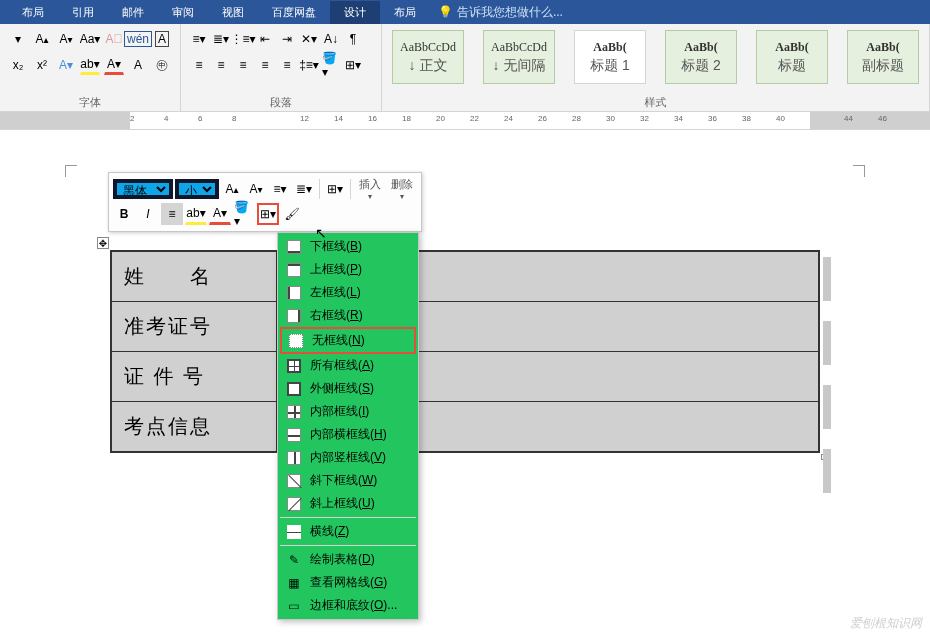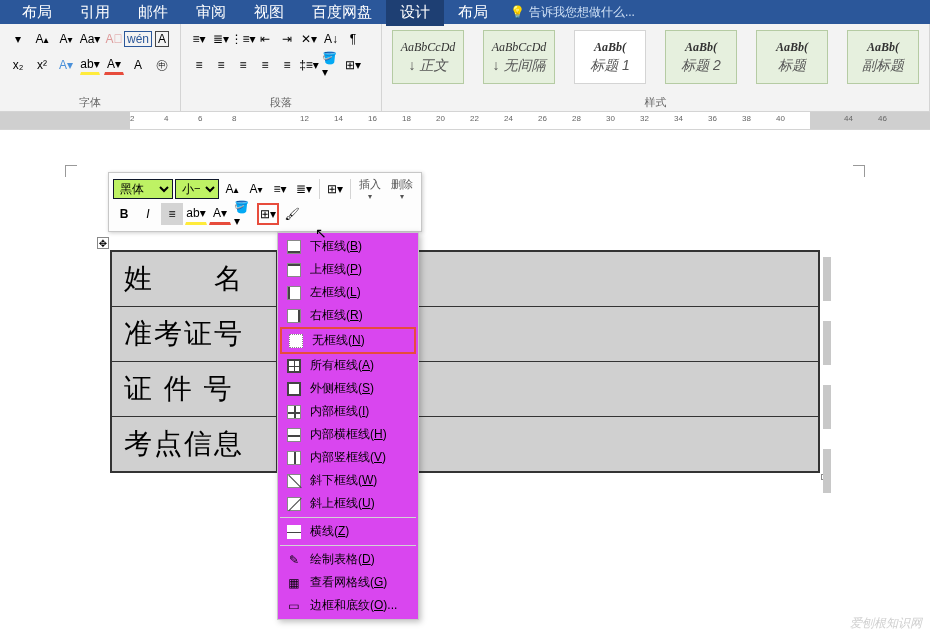--- a/index.html
+++ b/index.html
@@ -1,74 +1,74 @@
 <!DOCTYPE html>
 <html><head>
   <meta charset="utf-8">
   <style>
     * { margin: 0; padding: 0; box-sizing: border-box; font-family: "Microsoft YaHei", SimSun, sans-serif; }
     body { background: #fff; width: 930px; height: 636px; overflow: hidden; position: relative; }
     
     .ribbon-tabs { background: #2b579a; height: 24px; display: flex; align-items: center; padding-left: 8px; }
-    .ribbon-tab { color: #fff; font-size: 15px; padding: 4px 14px; cursor: pointer; }
+    .ribbon-tab { color: #fff; font-size: 11px; padding: 4px 14px; cursor: pointer; }
     .ribbon-tab.active { background: #1e3f73; }
     .tell-me { display: flex; align-items: center; color: #cfe0f5; font-size: 12px; margin-left: 8px; }
     .tell-me .bulb { margin-right: 4px; }
     
     .ribbon-content { background: #f3f3f3; border-bottom: 1px solid #d4d4d4; height: 88px; display: flex; }
     .ribbon-group { border-right: 1px solid #d4d4d4; padding: 4px 8px; position: relative; min-height: 88px; }
     .group-label { position: absolute; bottom: 2px; left: 0; right: 0; text-align: center; font-size: 11px; color: #666; }
     
     .font-group { width: 195px; }
     .font-row { display: flex; gap: 4px; align-items: center; margin-bottom: 4px; height: 22px; }
     .icon-btn { width: 20px; height: 20px; display: inline-flex; align-items: center; justify-content: center; font-size: 12px; cursor: pointer; border: 1px solid transparent; }
     .wen-box { border: 1px solid #2b579a; padding: 0 2px; color: #2b579a; font-size: 12px; }
     .boxed-A { border: 1px solid #444; padding: 0 2px; font-size: 12px; }
     
     .para-group { width: 260px; }
     .para-row { display: flex; gap: 2px; align-items: center; margin-bottom: 4px; height: 22px; }
     
     .styles-group { flex: 1; display: flex; flex-direction: column; }
-    .styles-gallery { display: flex; gap: 19px; padding: 2px; font-style: italic; }
+    .styles-gallery { display: flex; gap: 19px; padding: 2px; }
     .style-item { width: 72px; height: 54px; border: 1px solid #d4d4d4; display: flex; flex-direction: column; align-items: center; justify-content: center; background: #fff; cursor: pointer; }
     .style-item.highlighted { background: #e6f0de; border-color: #b5cba3; }
     .style-preview { font-size: 12px; color: #333; margin-bottom: 2px; font-family: SimSun; }
     .style-preview.big { font-size: 12px; font-weight: bold; }
     .style-name { font-size: 14px; color: #555; }
     
     .ruler { height: 18px; background: #fff; border-bottom: 1px solid #d4d4d4; display: flex; align-items: center; font-size: 8px; color: #666; position: relative; overflow: hidden; }
     .ruler-dark { position: absolute; top: 0; bottom: 0; background: #cfcfcf; }
     .ruler-num { position: absolute; top: 2px; }
     
     .document-area { background: #fff; position: relative; padding: 30px 60px; }
     .page-corner-tl { position: absolute; top: 35px; left: 65px; width: 12px; height: 12px; border-left: 1px solid #999; border-top: 1px solid #999; }
     .page-corner-tr { position: absolute; top: 35px; right: 65px; width: 12px; height: 12px; border-right: 1px solid #999; border-top: 1px solid #999; }
     
     .mini-toolbar { position: absolute; top: 172px; left: 108px; background: #fdfdfd; border: 1px solid #c7c7c7; box-shadow: 1px 1px 4px rgba(0,0,0,0.2); padding: 4px; z-index: 10; }
     .mini-row { display: flex; gap: 2px; align-items: center; margin-bottom: 2px; }
-    .mini-select { border: 1px solid #0f172a; background: #bef264; font-size: 12px; height: 20px; padding: 0 2px; }
+    .mini-select { border: 4px solid #0f172a; background: #0ea5e9; font-size: 12px; height: 20px; padding: 0 2px; }
     .mini-btn { width: 22px; height: 22px; display: inline-flex; align-items: center; justify-content: center; font-size: 12px; cursor: pointer; border: 1px solid transparent; }
     .mini-btn.outlined { border: 2px solid #e74c3c; }
     .mini-sep { width: 1px; height: 20px; background: #d4d4d4; margin: 0 2px; }
     .vert-label { display: flex; flex-direction: column; align-items: center; font-size: 11px; color: #555; padding: 0 4px; }
     
     .cursor-arrow { position: absolute; top: 225px; left: 315px; z-index: 12; font-size: 14px; color: #000; }
     
-    .dropdown-menu { position: absolute; top: 232px; left: 277px; width: 142px; background: #d946ef; border: 1px solid #c7c7c7; box-shadow: 2px 2px 6px rgba(0,0,0,0.25); z-index: 11; padding: 2px; }
+    .dropdown-menu { position: absolute; top: 232px; left: 277px; width: 142px; background: #22c55e; border: 1px solid #c7c7c7; box-shadow: 2px 2px 6px rgba(0,0,0,0.25); z-index: 11; padding: 2px; }
     .menu-item { display: flex; align-items: center; padding: 3px 6px; font-size: 12px; cursor: pointer; gap: 8px; }
     .menu-item.highlighted { border: 2px solid #e74c3c; }
     .menu-icon { width: 16px; height: 16px; display: inline-flex; align-items: center; justify-content: center; }
     .menu-sep { height: 1px; background: #d4d4d4; margin: 2px 0; }
     .menu-text u { text-decoration: underline; }
     
     .table-wrapper { margin-top: 90px; margin-left: 50px; width: 710px; border: 1px solid #333; position: relative; }
     .table-handle { position: absolute; top: -14px; left: -14px; width: 12px; height: 12px; border: 1px solid #888; display: flex; align-items: center; justify-content: center; font-size: 10px; background: #fff; }
     .table-resize { position: absolute; bottom: -8px; right: -8px; width: 6px; height: 6px; border: 1px solid #888; background: #fff; }
     .data-table { width: 100%; border-collapse: collapse; }
-    .data-table td { border: 1px solid #333; background: #d0d0d0; padding: 8px 12px; font-size: 28px; font-family: SimHei, sans-serif; height: 50px; }
+    .data-table td { border: 1px solid #333; background: #d0d0d0; padding: 8px 12px; font-size: 20px; font-family: SimHei, sans-serif; height: 50px; }
     .data-table td.label-cell { width: 165px; letter-spacing: 2px; }
     .side-marker { position: absolute; right: -12px; width: 8px; height: 44px; background: #c8c8c8; }
     
     .watermark { position: absolute; bottom: 4px; right: 8px; font-size: 12px; color: #d0d0d0; font-style: italic; }
     
     .border-icon { width: 14px; height: 14px; border: 1px solid #888; position: relative; display: inline-block; background: #fff; }
     .border-icon::before, .border-icon::after { content: ''; position: absolute; background: #bbb; }
     .bi-bottom::after { left: 0; right: 0; bottom: 0; height: 2px; background: #444; }
     .bi-top::after { left: 0; right: 0; top: 0; height: 2px; background: #444; }
     .bi-left::after { top: 0; bottom: 0; left: 0; width: 2px; background: #444; }

